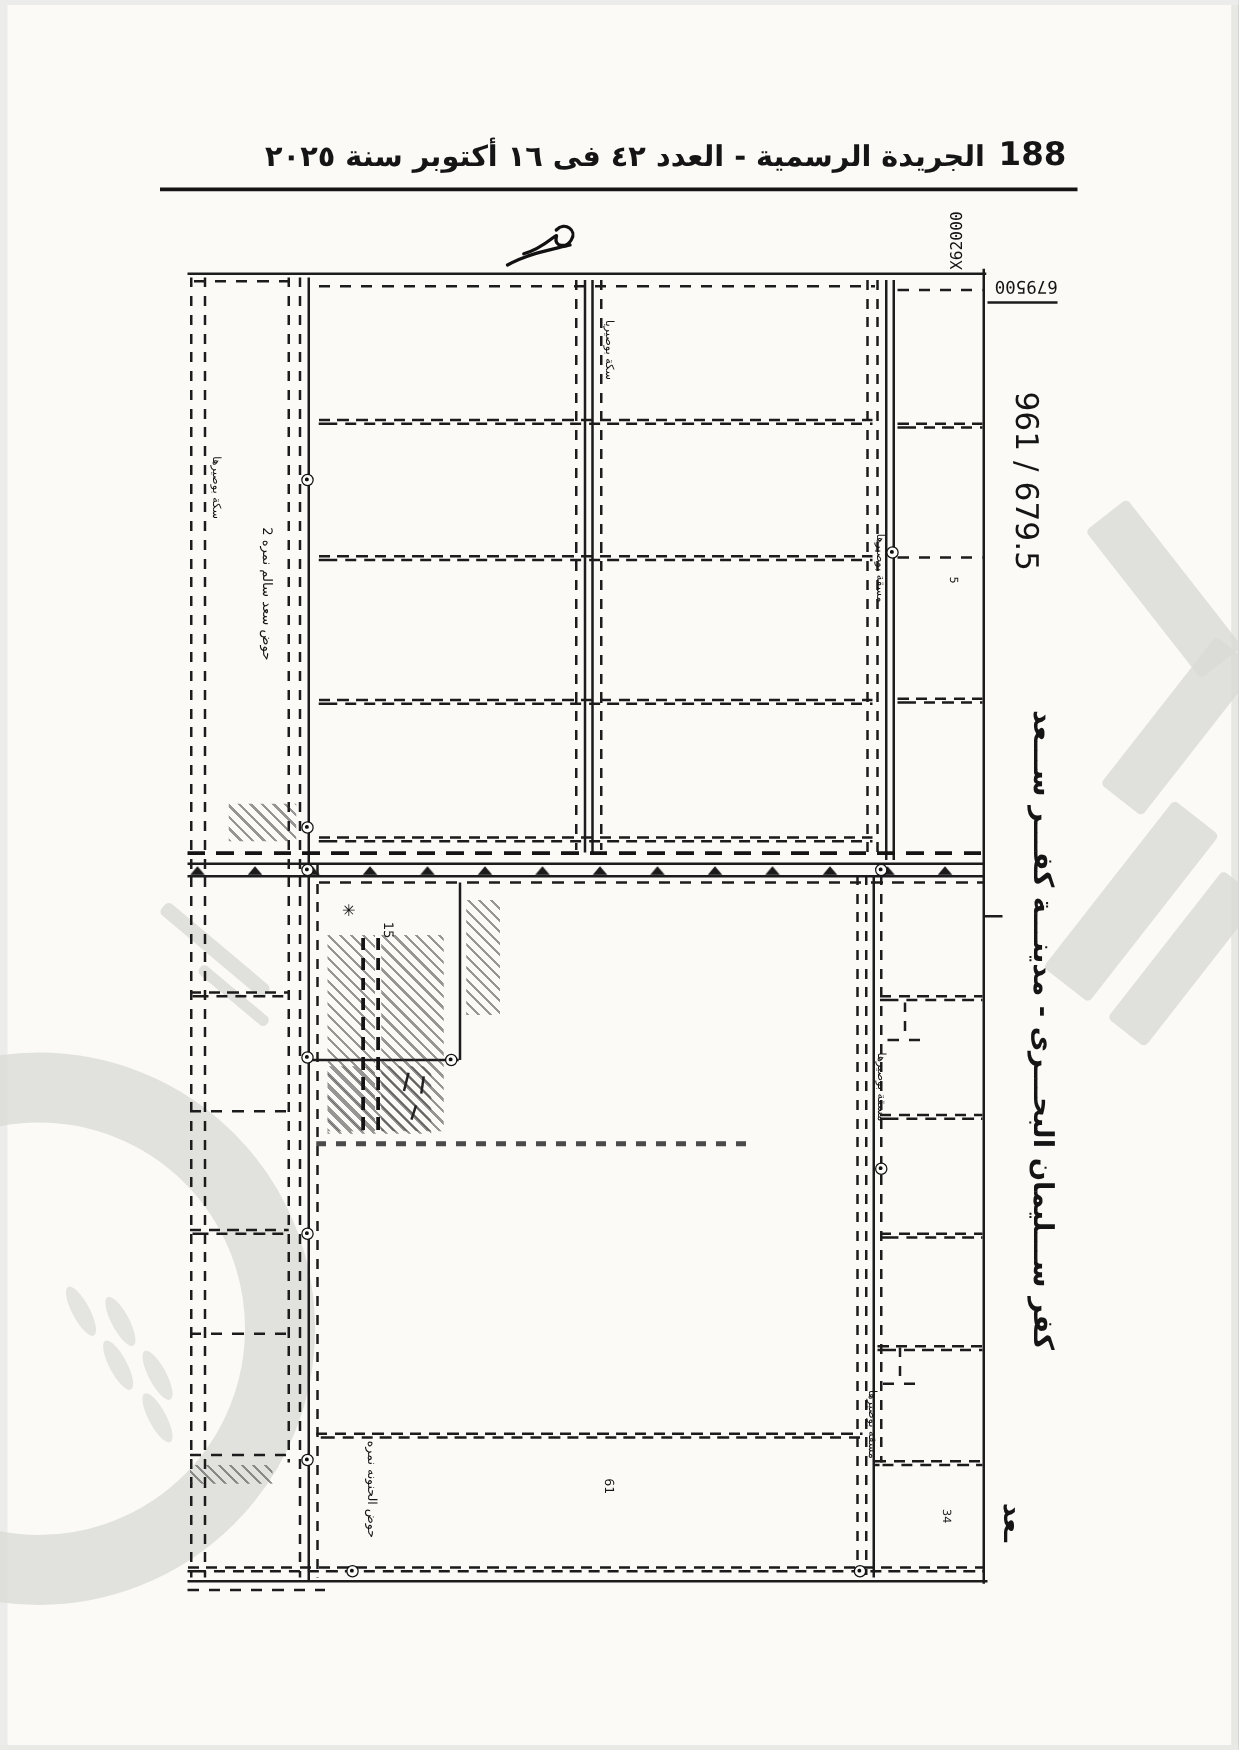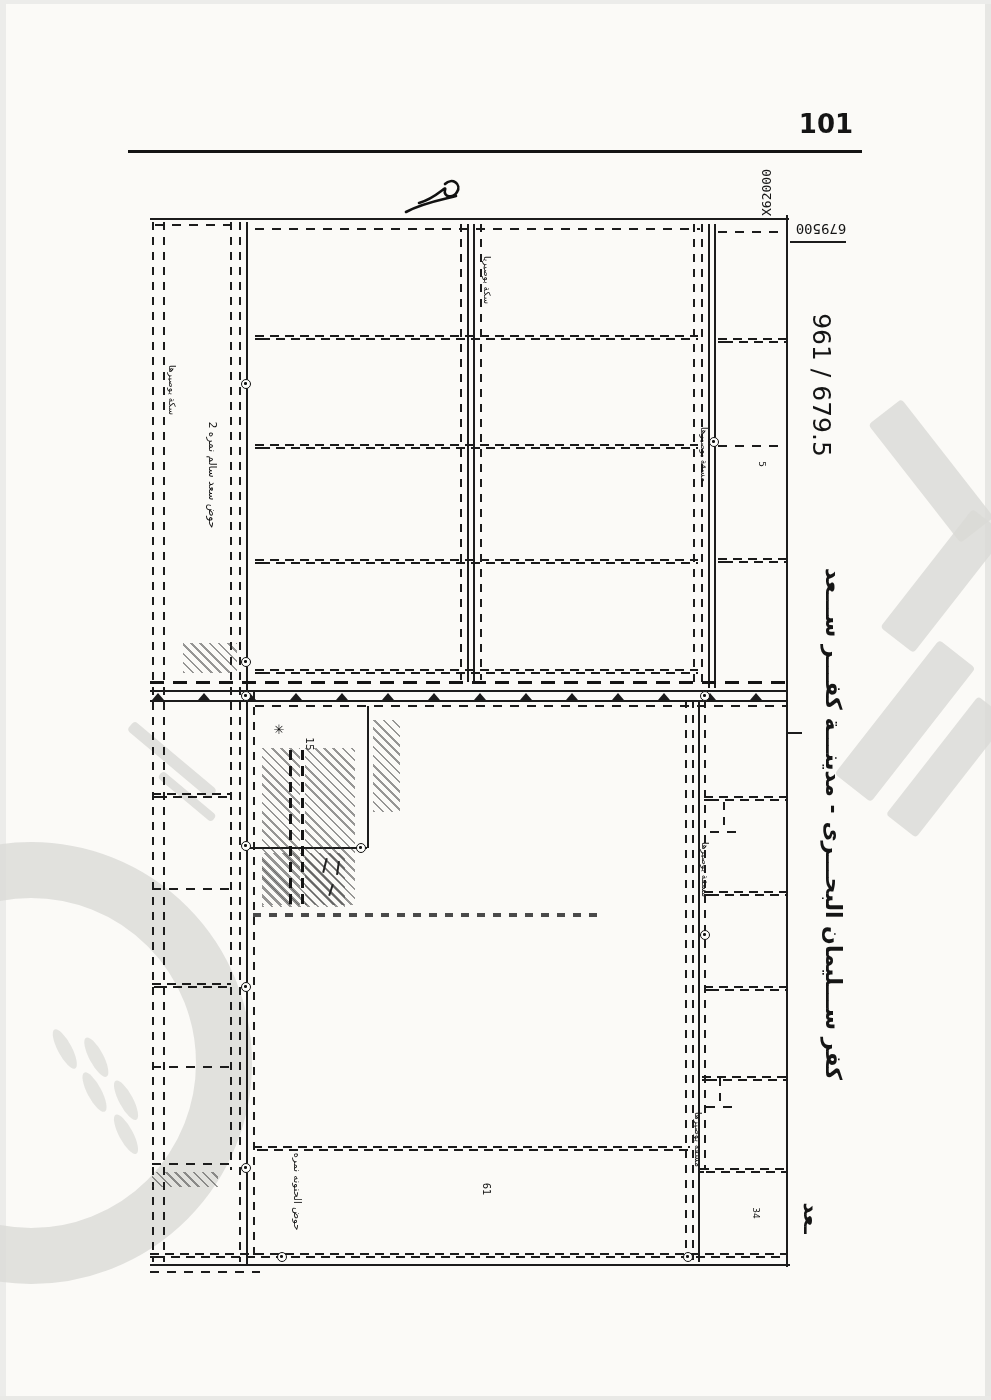--- a/index.html
+++ b/index.html
@@ -53,21 +53,22 @@
   <div class="wm" style="left:152px;top:792px;width:70px;height:9px;transform:rotate(40deg);"></div>
   <div style="position:absolute;left:-190px;top:842px;width:330px;height:330px;border:56px solid #dcdcd8;border-radius:50%;opacity:.85;"></div>
   <div style="position:absolute;left:70px;top:1010px;width:80px;height:150px;transform:rotate(-28deg);opacity:.85;">
     <div class="wm" style="left:10px;top:0;width:14px;height:44px;border-radius:50%;"></div>
     <div class="wm" style="left:34px;top:22px;width:14px;height:44px;border-radius:50%;"></div>
     <div class="wm" style="left:16px;top:52px;width:14px;height:44px;border-radius:50%;"></div>
     <div class="wm" style="left:40px;top:74px;width:14px;height:44px;border-radius:50%;"></div>
     <div class="wm" style="left:24px;top:104px;width:14px;height:44px;border-radius:50%;"></div>
   </div>
 
-  <div class="lbl b" style="left:796px;top:104px;width:60px;height:40px;font-size:26px;">101</div>
+  <div class="lbl b" style="left:796px;top:104px;width:60px;height:40px;font-size:26px;">188</div>
+  <div class="lbl b" dir="rtl" style="left:200px;top:106px;width:600px;height:40px;font-size:23px;">الجريدة الرسمية - العدد ٤٢ فى ١٦ أكتوبر سنة ٢٠٢٥</div>
   <div class="solidh" style="left:128px;top:150px;width:734px;height:3px;background:#141414;"></div>
 
   <div class="solidh" style="left:150px;top:218px;width:639px;"></div>
   <div class="solidv" style="left:786px;top:215px;height:1052px;"></div>
   <div class="solidh" style="left:150px;top:1264px;width:640px;"></div>
   <div class="chain" style="left:150px;top:1253px;width:637px;"></div>
   <div class="solidh" style="left:788px;top:732px;width:14px;"></div>
   <div class="solidh" style="left:790px;top:241px;width:56px;"></div>
   <div class="dashh" style="left:150px;top:1271px;width:110px;"></div>
 

